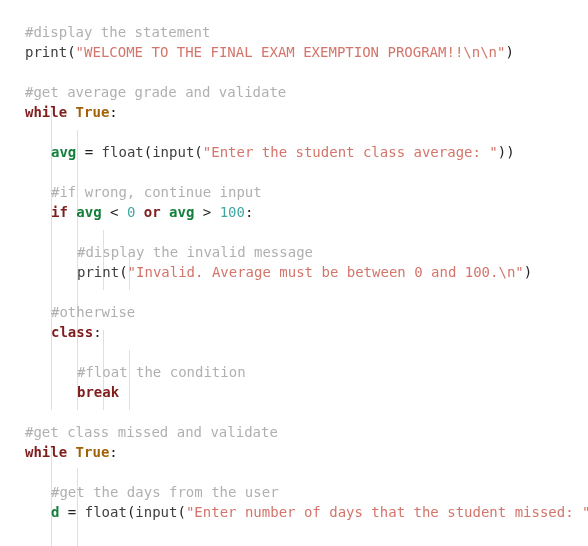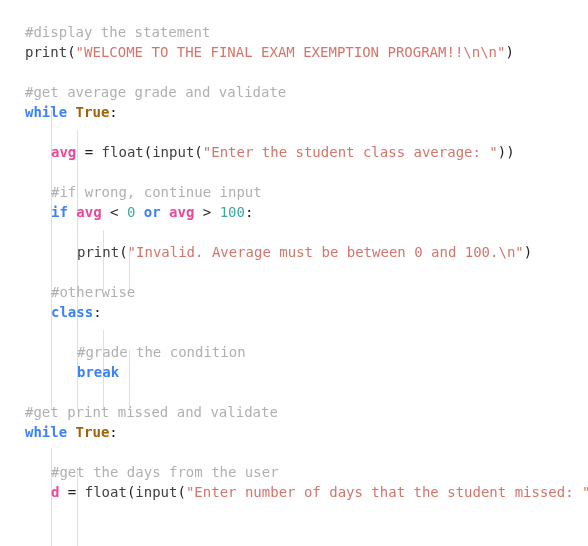--- a/index.html
+++ b/index.html
@@ -32,27 +32,27 @@
   .line.blank {
     height: 20px;
   }
   
   .ind-0 { padding-left: 0px; }
   .ind-1 { padding-left: 26px; }
   .ind-2 { padding-left: 52px; }
 
   
   .cm  { color: #b0b0b0; }          
-  .kw  { color: #3b82f6; font-weight: bold; }  
+  .kw  { color: #7f1d1d; font-weight: bold; }  
   .bi  { color: #404040; }          
   .cn  { color: #a16207; font-weight: bold; }  
   .st  { color: #d4756b; }          
   .nu  { color: #3fa7a0; }          
   .op  { color: #222222; }          
-  .nm  { color: #ec4899; font-weight: bold; }
+  .nm  { color: #15803d; font-weight: bold; }
   #guides {
     position: absolute;
     left: 25px;
     top: 0;
     width: 563px;
     height: 546px;
     pointer-events: none;
   }
   .gseg {
     position: absolute;
@@ -79,27 +79,28 @@
       <div class="line"><span class="ind-0"><span class="bi">print</span><span class="op">(</span><span class="st">"WELCOME TO THE FINAL EXAM EXEMPTION PROGRAM!!\n\n"</span><span class="op">)</span></span></div>
       <div class="line blank"><span class="ind-0"></span></div>
       <div class="line"><span class="ind-0"><span class="cm">#get average grade and validate</span></span></div>
       <div class="line"><span class="ind-0"><span class="kw">while</span><span class="op"> </span><span class="cn">True</span><span class="op">:</span></span></div>
       <div class="line blank"><span class="ind-0"></span></div>
       <div class="line"><span class="ind-1"><span class="nm">avg</span><span class="op"> = </span><span class="bi">float</span><span class="op">(</span><span class="bi">input</span><span class="op">(</span><span class="st">"Enter the student class average: "</span><span class="op">))</span></span></div>
       <div class="line blank"><span class="ind-0"></span></div>
       <div class="line"><span class="ind-1"><span class="cm">#if wrong, continue input</span></span></div>
       <div class="line"><span class="ind-1"><span class="kw">if</span><span class="op"> </span><span class="nm">avg</span><span class="op"> &lt; </span><span class="nu">0</span><span class="op"> </span><span class="kw">or</span><span class="op"> </span><span class="nm">avg</span><span class="op"> &gt; </span><span class="nu">100</span><span class="op">:</span></span></div>
       <div class="line blank"><span class="ind-0"></span></div>
+      <div class="line"><span class="ind-2"><span class="cm">#display the invalid message</span></span></div>
       <div class="line"><span class="ind-2"><span class="bi">print</span><span class="op">(</span><span class="st">"Invalid. Average must be between 0 and 100.\n"</span><span class="op">)</span></span></div>
       <div class="line blank"><span class="ind-0"></span></div>
       <div class="line"><span class="ind-1"><span class="cm">#otherwise</span></span></div>
       <div class="line"><span class="ind-1"><span class="kw">class</span><span class="op">:</span></span></div>
       <div class="line blank"><span class="ind-0"></span></div>
-      <div class="line"><span class="ind-2"><span class="cm">#grade the condition</span></span></div>
+      <div class="line"><span class="ind-2"><span class="cm">#float the condition</span></span></div>
       <div class="line"><span class="ind-2"><span class="kw">break</span></span></div>
       <div class="line blank"><span class="ind-0"></span></div>
-      <div class="line"><span class="ind-0"><span class="cm">#get print missed and validate</span></span></div>
+      <div class="line"><span class="ind-0"><span class="cm">#get class missed and validate</span></span></div>
       <div class="line"><span class="ind-0"><span class="kw">while</span><span class="op"> </span><span class="cn">True</span><span class="op">:</span></span></div>
       <div class="line blank"><span class="ind-0"></span></div>
       <div class="line"><span class="ind-1"><span class="cm">#get the days from the user</span></span></div>
       <div class="line"><span class="ind-1"><span class="nm">d</span><span class="op"> = </span><span class="bi">float</span><span class="op">(</span><span class="bi">input</span><span class="op">(</span><span class="st">"Enter number of days that the student missed: "</span><span class="op">))</span></span></div>
     </div>
 </div>
 
 </body></html>

